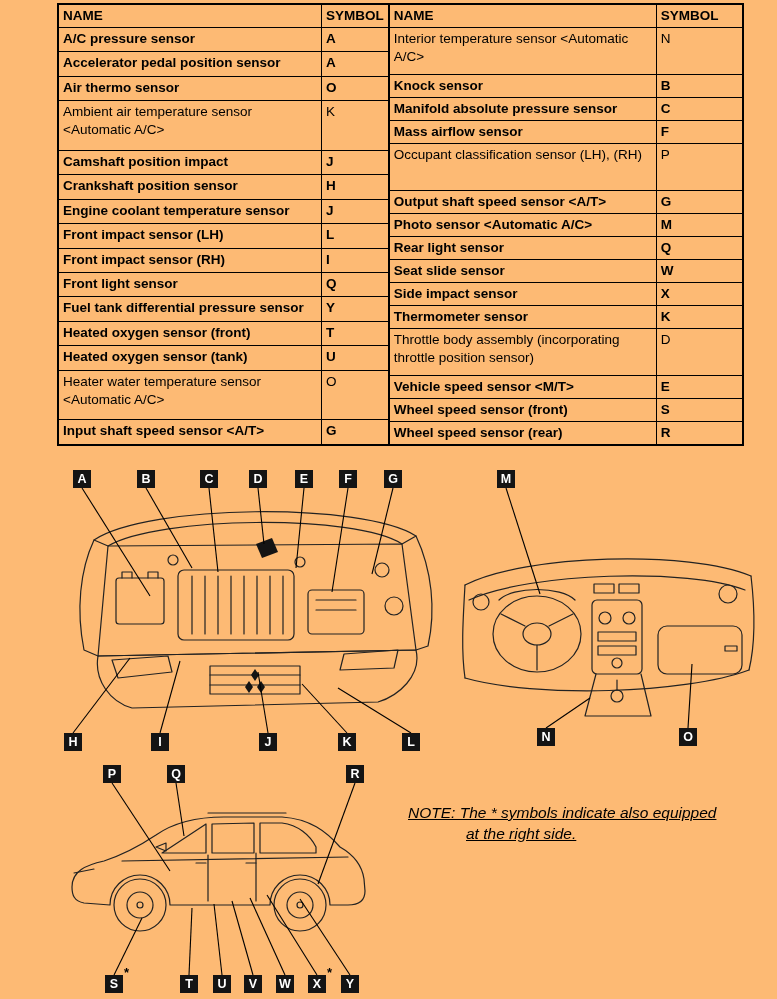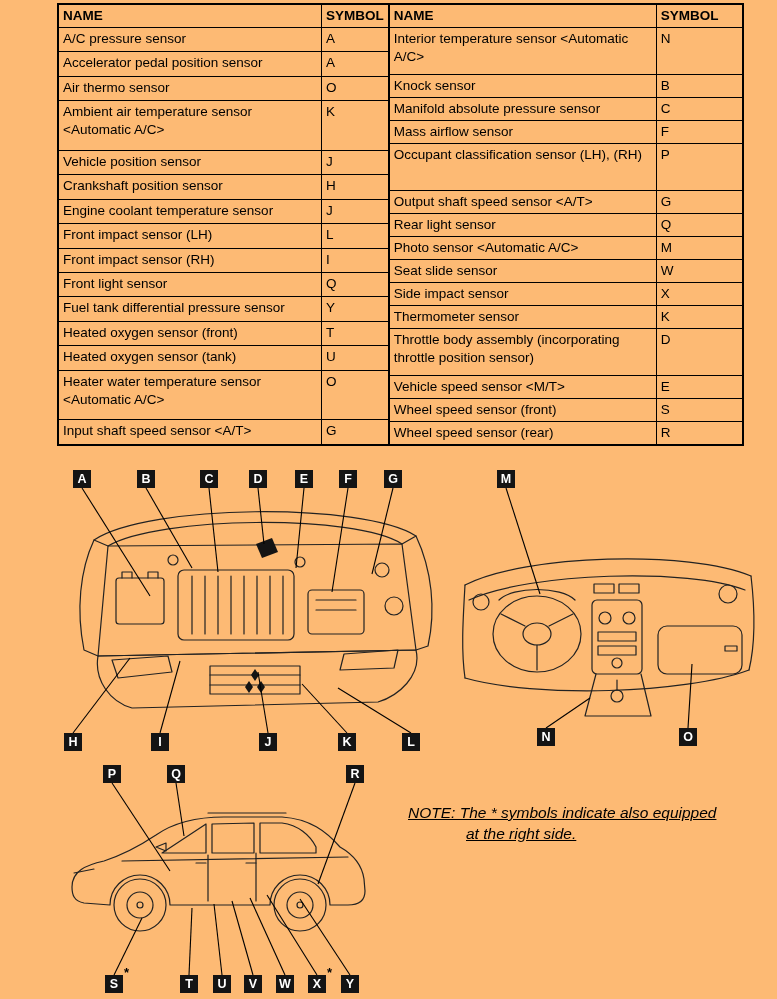--- a/index.html
+++ b/index.html
@@ -4,21 +4,21 @@
 <style>
   html,body{margin:0;padding:0;background:#fff;}
   body{width:777px;height:999px;overflow:hidden;font-family:"Liberation Sans",sans-serif;color:#000;}
   .page{position:relative;width:777px;height:999px;background:#fdba74;}
 
   
   .tables{position:absolute;left:57px;top:3px;display:flex;border:1px solid #000;}
   table{border-collapse:collapse;table-layout:fixed;}
   th,td{border:1px solid #000;font-size:13.5px;line-height:18px;padding:2px 4px;vertical-align:top;overflow:hidden;}
   th{font-weight:bold;text-align:left;height:17px;vertical-align:middle;}
-  tr.h1{height:23px;}
+  tr.h1{height:23px;font-weight:bold;}
   tr.h2{height:47px;}
   .lt .cname{width:263px;}
   .lt .csym{width:66px;}
   .rt .cname{width:267px;}
   .rt .csym{width:86px;}
 
   
   .figures{position:absolute;left:0;top:446px;width:777px;height:553px;}
   .fig{position:absolute;}
   .leaders{position:absolute;left:0;top:0;width:777px;height:553px;}
@@ -64,21 +64,21 @@
           </tr>
         <tr class="h1">
             <td>Air thermo sensor</td>
             <td>O</td>
           </tr>
         <tr class="h2">
             <td>Ambient air temperature sensor &lt;Automatic A/C&gt;</td>
             <td>K</td>
           </tr>
         <tr class="h1">
-            <td>Vehicle position sensor</td>
+            <td>Camshaft position impact</td>
             <td>J</td>
           </tr>
         <tr class="h1">
             <td>Crankshaft position sensor</td>
             <td>H</td>
           </tr>
         <tr class="h1">
             <td>Engine coolant temperature sensor</td>
             <td>J</td>
           </tr>
@@ -147,26 +147,26 @@
           </tr>
         <tr class="h2">
             <td>Occupant classification sensor (LH), (RH)</td>
             <td>P</td>
           </tr>
         <tr class="h1">
             <td>Output shaft speed sensor &lt;A/T&gt;</td>
             <td>G</td>
           </tr>
         <tr class="h1">
+            <td>Photo sensor &lt;Automatic A/C&gt;</td>
+            <td>M</td>
+          </tr>
+        <tr class="h1">
             <td>Rear light sensor</td>
             <td>Q</td>
-          </tr>
-        <tr class="h1">
-            <td>Photo sensor &lt;Automatic A/C&gt;</td>
-            <td>M</td>
           </tr>
         <tr class="h1">
             <td>Seat slide sensor</td>
             <td>W</td>
           </tr>
         <tr class="h1">
             <td>Side impact sensor</td>
             <td>X</td>
           </tr>
         <tr class="h1">

